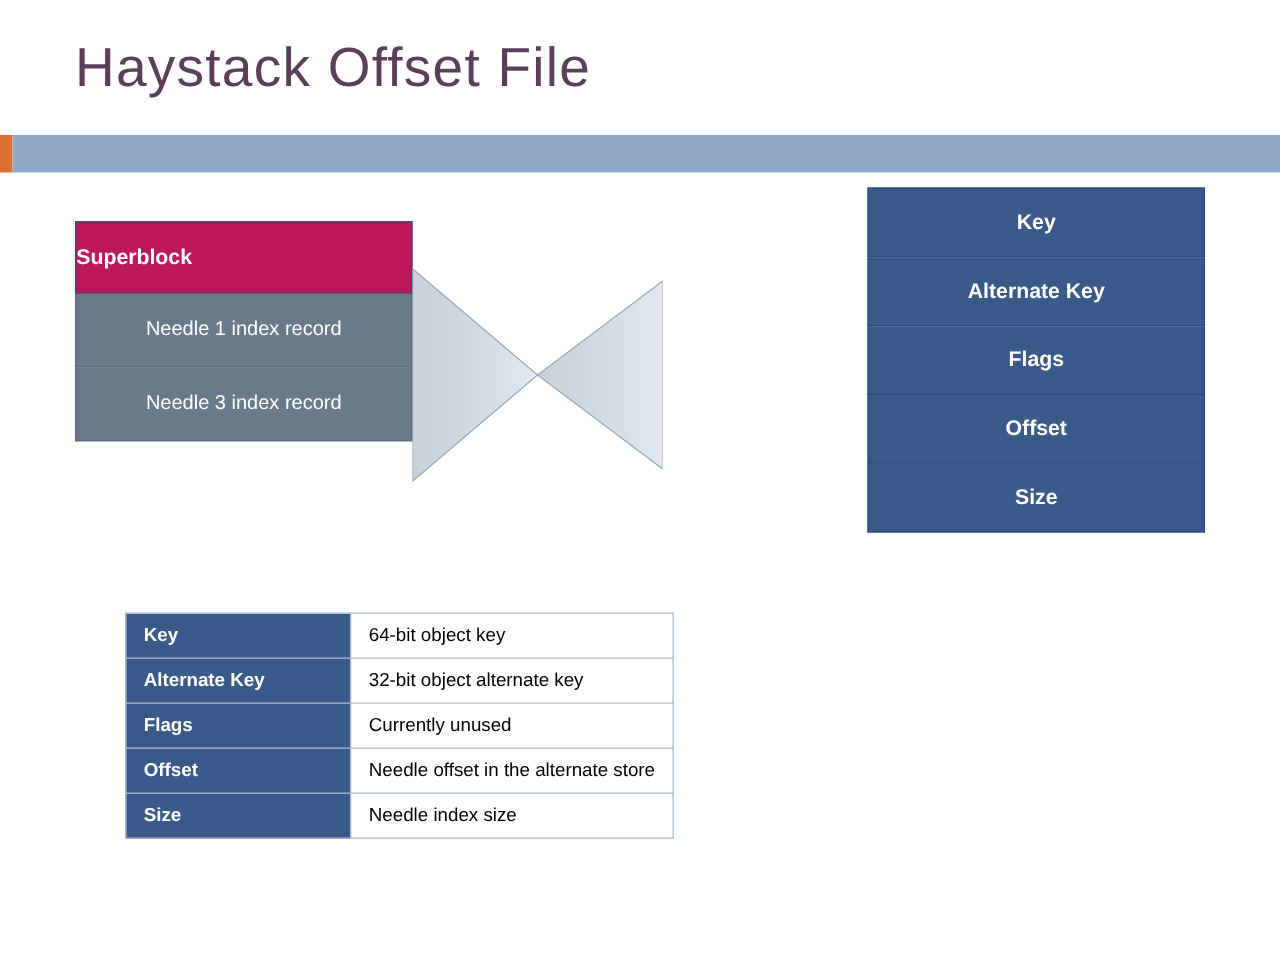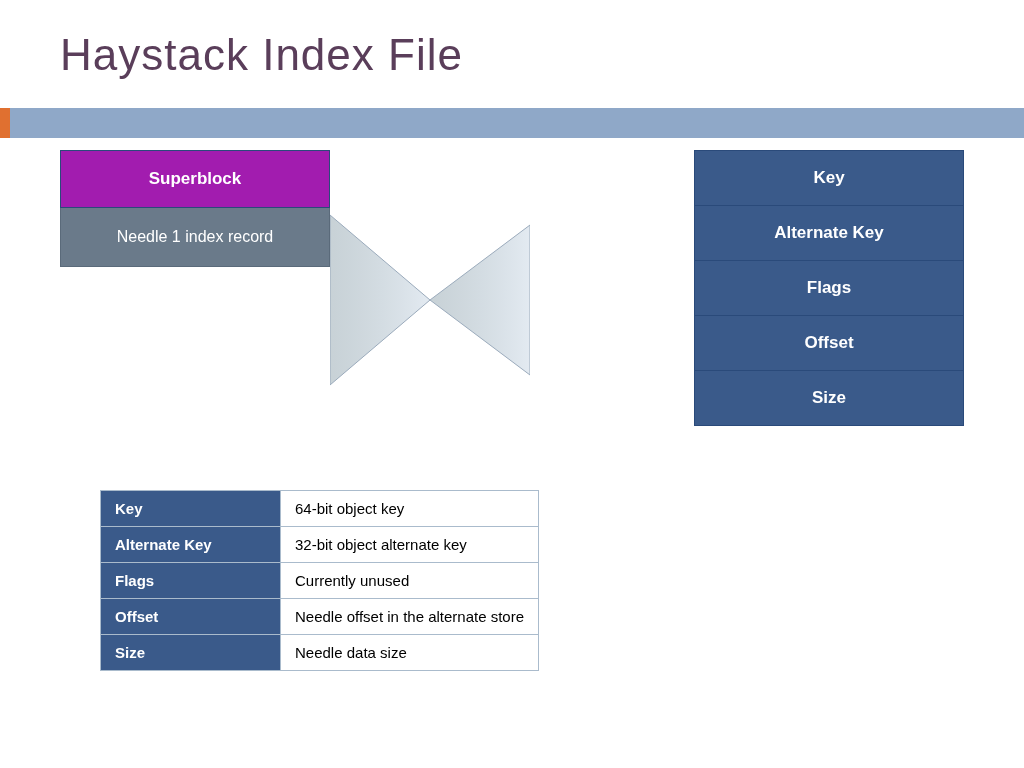--- a/index.html
+++ b/index.html
@@ -63,27 +63,28 @@
     
     .left-col {
       position: absolute;
       left: 0;
       top: 0;
       width: 270px;
       height: 300px;
     }
 
     .left-col .row-superblock {
-      background: #a21caf;
-      color: white;
-      text-align: center;
+      background: #be185d;
+      color: white;
+      text-align: left;
       font-size: 17px;
       font-weight: 600;
       padding: 18px 0;
       border: 1px solid #2a4a7a;
+      margin-top: 27px;
     }
 
     .left-col .row-needle {
       background: #6a7a8a;
       color: white;
       text-align: center;
       font-size: 16px;
       font-weight: 400;
       padding: 20px 0;
       border: 1px solid #5a6a7a;
@@ -159,27 +160,28 @@
     }
   </style>
 </head>
 <body>
 
 <div class="slide-container">
 
   <div class="accent-bar"></div>
   <div class="blue-rule"></div>
 
-  <div class="title">Haystack Index File</div>
+  <div class="title">Haystack Offset File</div>
 
   <div class="diagram-area">
 
     <div class="left-col">
       <div class="row-superblock">Superblock</div>
       <div class="row-needle">Needle 1 index record</div>
+      <div class="row-needle">Needle 3 index record</div>
     </div>
 
     <div class="funnel-area">
       <svg class="funnel-svg" viewBox="0 0 200 190" xmlns="http://www.w3.org/2000/svg">
         <defs>
           <linearGradient id="funnelGrad" x1="0%" y1="50%" x2="100%" y2="50%">
             <stop offset="0%" style="stop-color:#b0bec5;stop-opacity:0.7"></stop>
             <stop offset="100%" style="stop-color:#e0e8f0;stop-opacity:0.9"></stop>
           </linearGradient>
         </defs>
@@ -213,18 +215,18 @@
         <tr>
           <td class="label-cell">Flags</td>
           <td class="value-cell">Currently unused</td>
         </tr>
         <tr>
           <td class="label-cell">Offset</td>
           <td class="value-cell">Needle offset in the alternate store</td>
         </tr>
         <tr>
           <td class="label-cell">Size</td>
-          <td class="value-cell">Needle data size</td>
+          <td class="value-cell">Needle index size</td>
         </tr>
       </tbody>
   </table>
 
 </div>
 
 </body></html>

